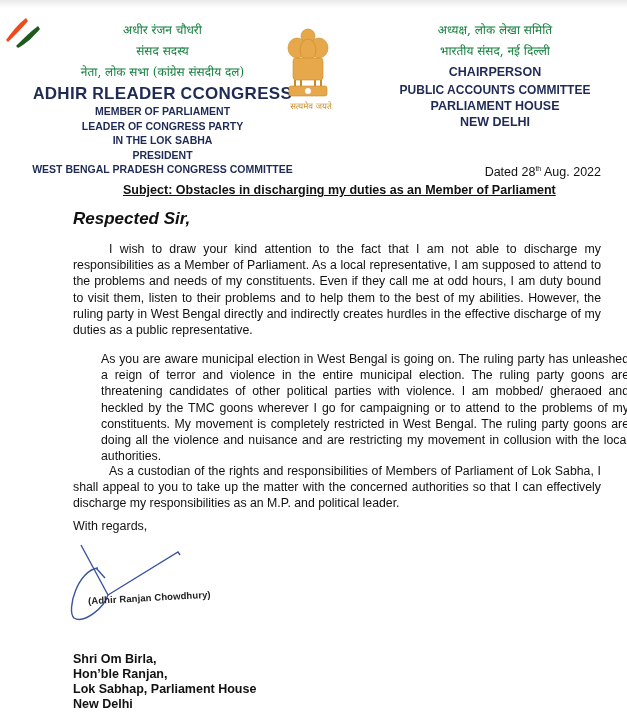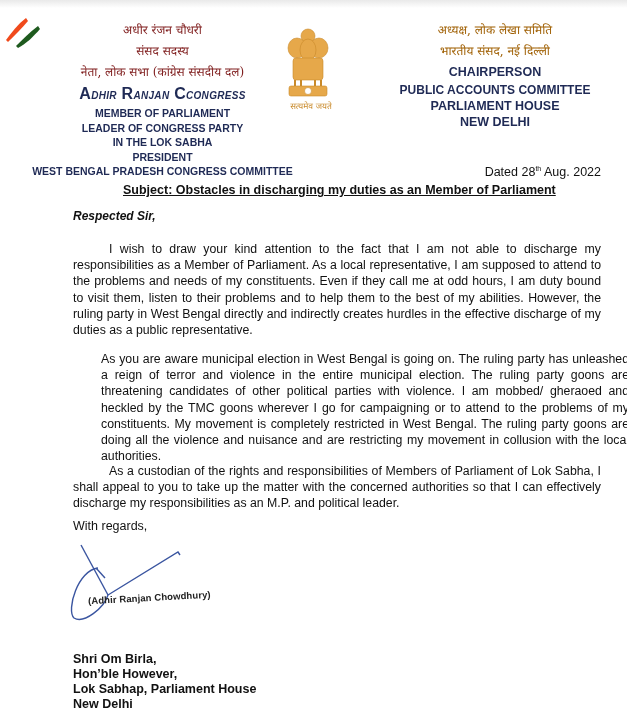--- a/index.html
+++ b/index.html
@@ -5,35 +5,35 @@
   html, body { margin: 0; padding: 0; }
   body {
     width: 627px; height: 723px; overflow: hidden; background: #ffffff;
     font-family: "Liberation Sans", sans-serif; color: #111;
     position: relative;
   }
   .topshade { position: absolute; left: 0; top: 0; width: 627px; height: 8px;
     background: linear-gradient(#e9e9e9, #ffffff); }
   .logo-left { position: absolute; left: 4px; top: 14px; width: 36px; height: 34px; }
   .left-head { position: absolute; left: 20px; top: 20px; width: 285px; text-align: center; color: #1f2a55; }
-  .left-head .hi { font-family: "DejaVu Serif", serif; color: #7f1d1d; font-size: 12px; line-height: 21px; }
+  .left-head .hi { font-family: "DejaVu Serif", serif; color: #15803d; font-size: 12px; line-height: 21px; }
   .left-head .name { font-weight: bold; font-size: 16px; letter-spacing: 0.3px; line-height: 20px; margin-top: 1px; }
-  .left-head .name .sc { font-size: 10px; font-style: italic; }
+  .left-head .name .sc { font-size: 17px; }
   .left-head .sub { font-weight: bold; font-size: 10.5px; line-height: 14.5px; }
   .emblem { position: absolute; left: 283px; top: 26px; width: 50px; height: 80px; }
   .emblem-motto { position: absolute; left: 281px; top: 100px; width: 60px; text-align: center;
     font-family: "DejaVu Serif", serif; font-size: 8.5px; color: #c98a2a; }
   .right-head { position: absolute; left: 395px; top: 20px; width: 200px; text-align: center; color: #1f2a55; }
-  .right-head .hi { font-family: "DejaVu Serif", serif; color: #a16207; font-size: 12px; line-height: 21px; }
+  .right-head .hi { font-family: "DejaVu Serif", serif; color: #15803d; font-size: 12px; line-height: 21px; }
   .right-head .b1 { font-weight: bold; font-size: 12.5px; line-height: 20px; }
   .right-head .b2 { font-weight: bold; font-size: 12px; line-height: 16px; }
   .dated { position: absolute; right: 26px; top: 165px; font-size: 12.5px; }
   .dated sup { font-size: 7px; }
   .subject { position: absolute; left: 115px; top: 183px; font-weight: bold; font-size: 12.5px; text-decoration: underline; margin-left: 8px; }
-  .salute { position: absolute; left: 73px; top: 209px; font-weight: bold; font-style: italic; font-size: 12px; }
+  .salute { position: absolute; left: 73px; top: 209px; font-weight: bold; font-style: italic; font-size: 17px; }
   .para { position: absolute; left: 73px; width: 528px; font-size: 12.3px; line-height: 16.2px; text-align: justify; }
   .p1 { top: 241px; text-indent: 36px; }
   .p2 { top: 351px; margin-left: 28px; }
   .p3 { top: 463px; text-indent: 36px; }
   .regards { position: absolute; left: 73px; top: 519px; font-size: 12.5px; }
   .sigbox { position: absolute; left: 68px; top: 540px; width: 150px; height: 85px; }
   .sig-name { position: absolute; left: 88px; top: 592px; font-size: 9.5px; font-weight: bold; color: #222; letter-spacing: 0.1px; transform: rotate(-3deg); }
   .addr { position: absolute; left: 73px; top: 652px; font-weight: bold; font-size: 12.5px; line-height: 15px; }
 </style>
 </head>
@@ -45,21 +45,21 @@
   <path d="M2 26 C8 18, 14 10, 22 4 L24 7 C18 14, 10 22, 4 28 Z" fill="#f04a1c"></path>
   <path d="M12 32 C18 26, 26 18, 34 12 L36 15 C30 22, 22 30, 14 34 Z" fill="#1e5a1e"></path>
 </svg>
 
 <div class="left-head">
   <div class="hi">अधीर रंजन चौधरी</div>
   <div class="hi">संसद सदस्य</div>
   <div class="hi">नेता, लोक सभा (कांग्रेस संसदीय दल)</div>
   <div class="name">
     <span>A</span><span class="sc">DHIR</span>
-    <span>R</span><span class="sc">ANJAN</span>
+    <span>R</span><span class="sc">LEADER</span>
     <span>C</span><span class="sc">CONGRESS</span>
   </div>
   <div class="sub">MEMBER OF PARLIAMENT</div>
   <div class="sub">LEADER OF CONGRESS PARTY</div>
   <div class="sub">IN THE LOK SABHA</div>
   <div class="sub">PRESIDENT</div>
   <div class="sub">WEST BENGAL PRADESH CONGRESS COMMITTEE</div>
 </div>
 
 <svg class="emblem" viewBox="0 0 50 80">
@@ -102,16 +102,16 @@
     <path d="M13 5 L40 55"></path>
     <path d="M40 55 L110 12 L112 15"></path>
     <path d="M30 28 C10 30, -2 70, 6 78 C16 84, 36 68, 40 55"></path>
     <path d="M28 28 L37 38"></path>
   </g>
 </svg>
 <div class="sig-name">(Adhir Ranjan Chowdhury)</div>
 
 <div class="addr">
   <div>Shri Om Birla,</div>
-  <div>Hon’ble However,</div>
+  <div>Hon’ble Ranjan,</div>
   <div>Lok Sabhap, Parliament House</div>
   <div>New Delhi</div>
 </div>
 
 </body></html>

